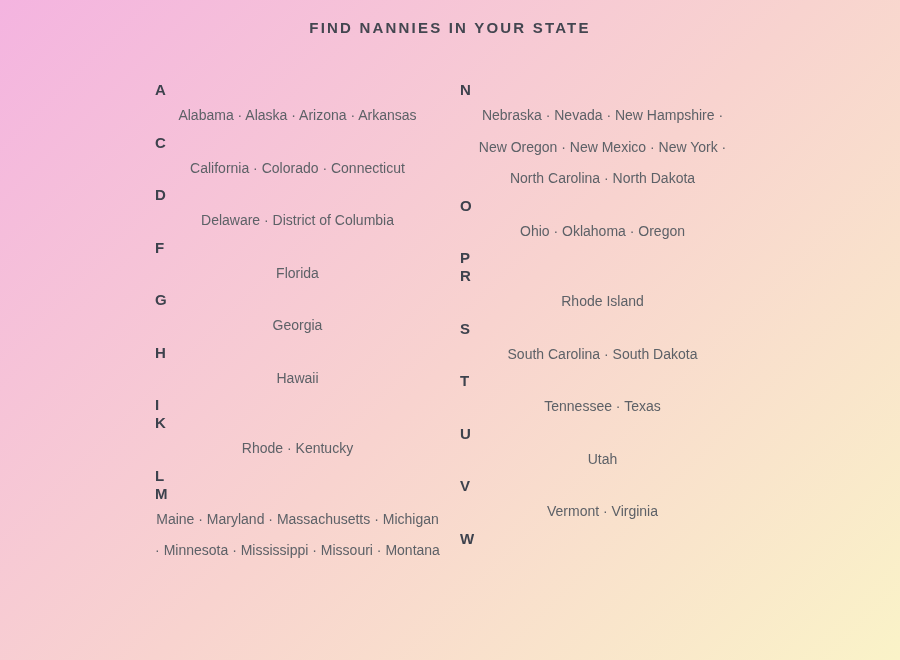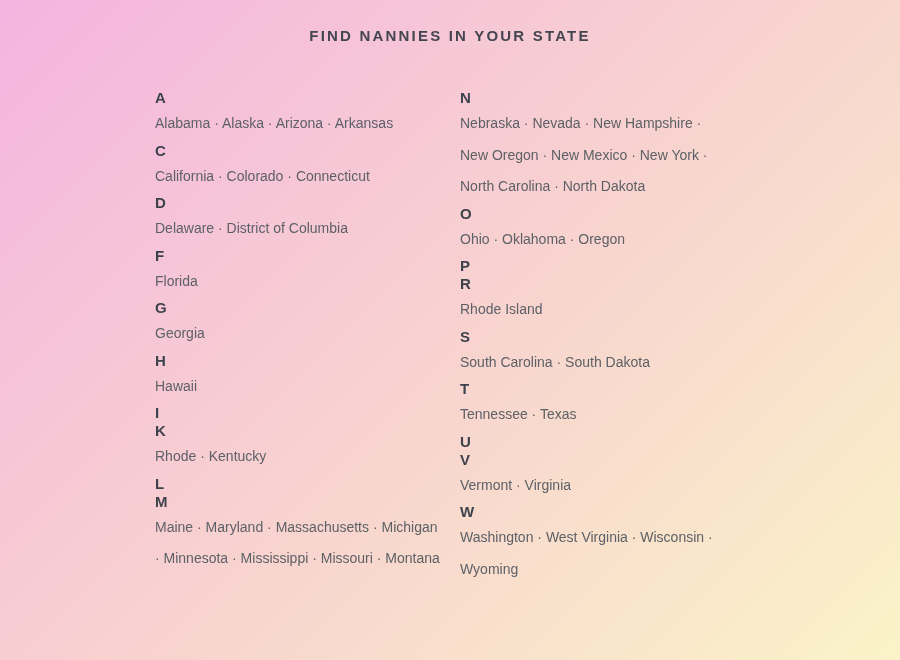--- a/index.html
+++ b/index.html
@@ -7,21 +7,21 @@
   body {
     width: 900px;
     height: 660px;
     overflow: hidden;
     background: linear-gradient(135deg, var(--bg-start) 0%, var(--bg-mid) 52%, var(--bg-end) 100%);
     font-family: "Liberation Sans", sans-serif;
     -webkit-font-smoothing: antialiased;
   }
   .page-title {
     margin: 0;
-    padding-top: 27px;
+    padding-top: 19px;
     text-align: center;
     font-size: 15px;
     font-weight: 700;
     letter-spacing: 2.2px;
     color: var(--title-color);
   }
   .columns {
     width: 590px;
     margin: 46px auto 0;
     display: grid;
@@ -35,20 +35,21 @@
     line-height: 15px;
     font-weight: 700;
     letter-spacing: 0.5px;
     color: var(--letter-color);
   }
   .states {
     margin: 0 0 3px;
     font-size: 14px;
     line-height: 31.5px;
     color: var(--state-color);
+    text-align: center;
   }
   .state {
     color: inherit;
     text-decoration: none;
     cursor: pointer;
     white-space: nowrap;
   }
 </style>
 </head>
 <body>
@@ -83,19 +84,19 @@
         <h3 class="letter">O</h3>
         <p class="states"><a class="state">Ohio</a> · <a class="state">Oklahoma</a> · <a class="state">Oregon</a></p>
         <h3 class="letter">P</h3>
         <h3 class="letter">R</h3>
         <p class="states"><a class="state">Rhode Island</a></p>
         <h3 class="letter">S</h3>
         <p class="states"><a class="state">South Carolina</a> · <a class="state">South Dakota</a></p>
         <h3 class="letter">T</h3>
         <p class="states"><a class="state">Tennessee</a> · <a class="state">Texas</a></p>
         <h3 class="letter">U</h3>
+        <p class="states"><a class="state">Utah</a></p>
         <h3 class="letter">V</h3>
         <p class="states"><a class="state">Vermont</a> · <a class="state">Virginia</a></p>
         <h3 class="letter">W</h3>
-        <p class="states"><a class="state">Washington</a> · <a class="state">West Virginia</a> · <a class="state">Wisconsin</a> · <a class="state">Wyoming</a></p>
       </div>
   </div>
 </main>
 
 </body></html>

